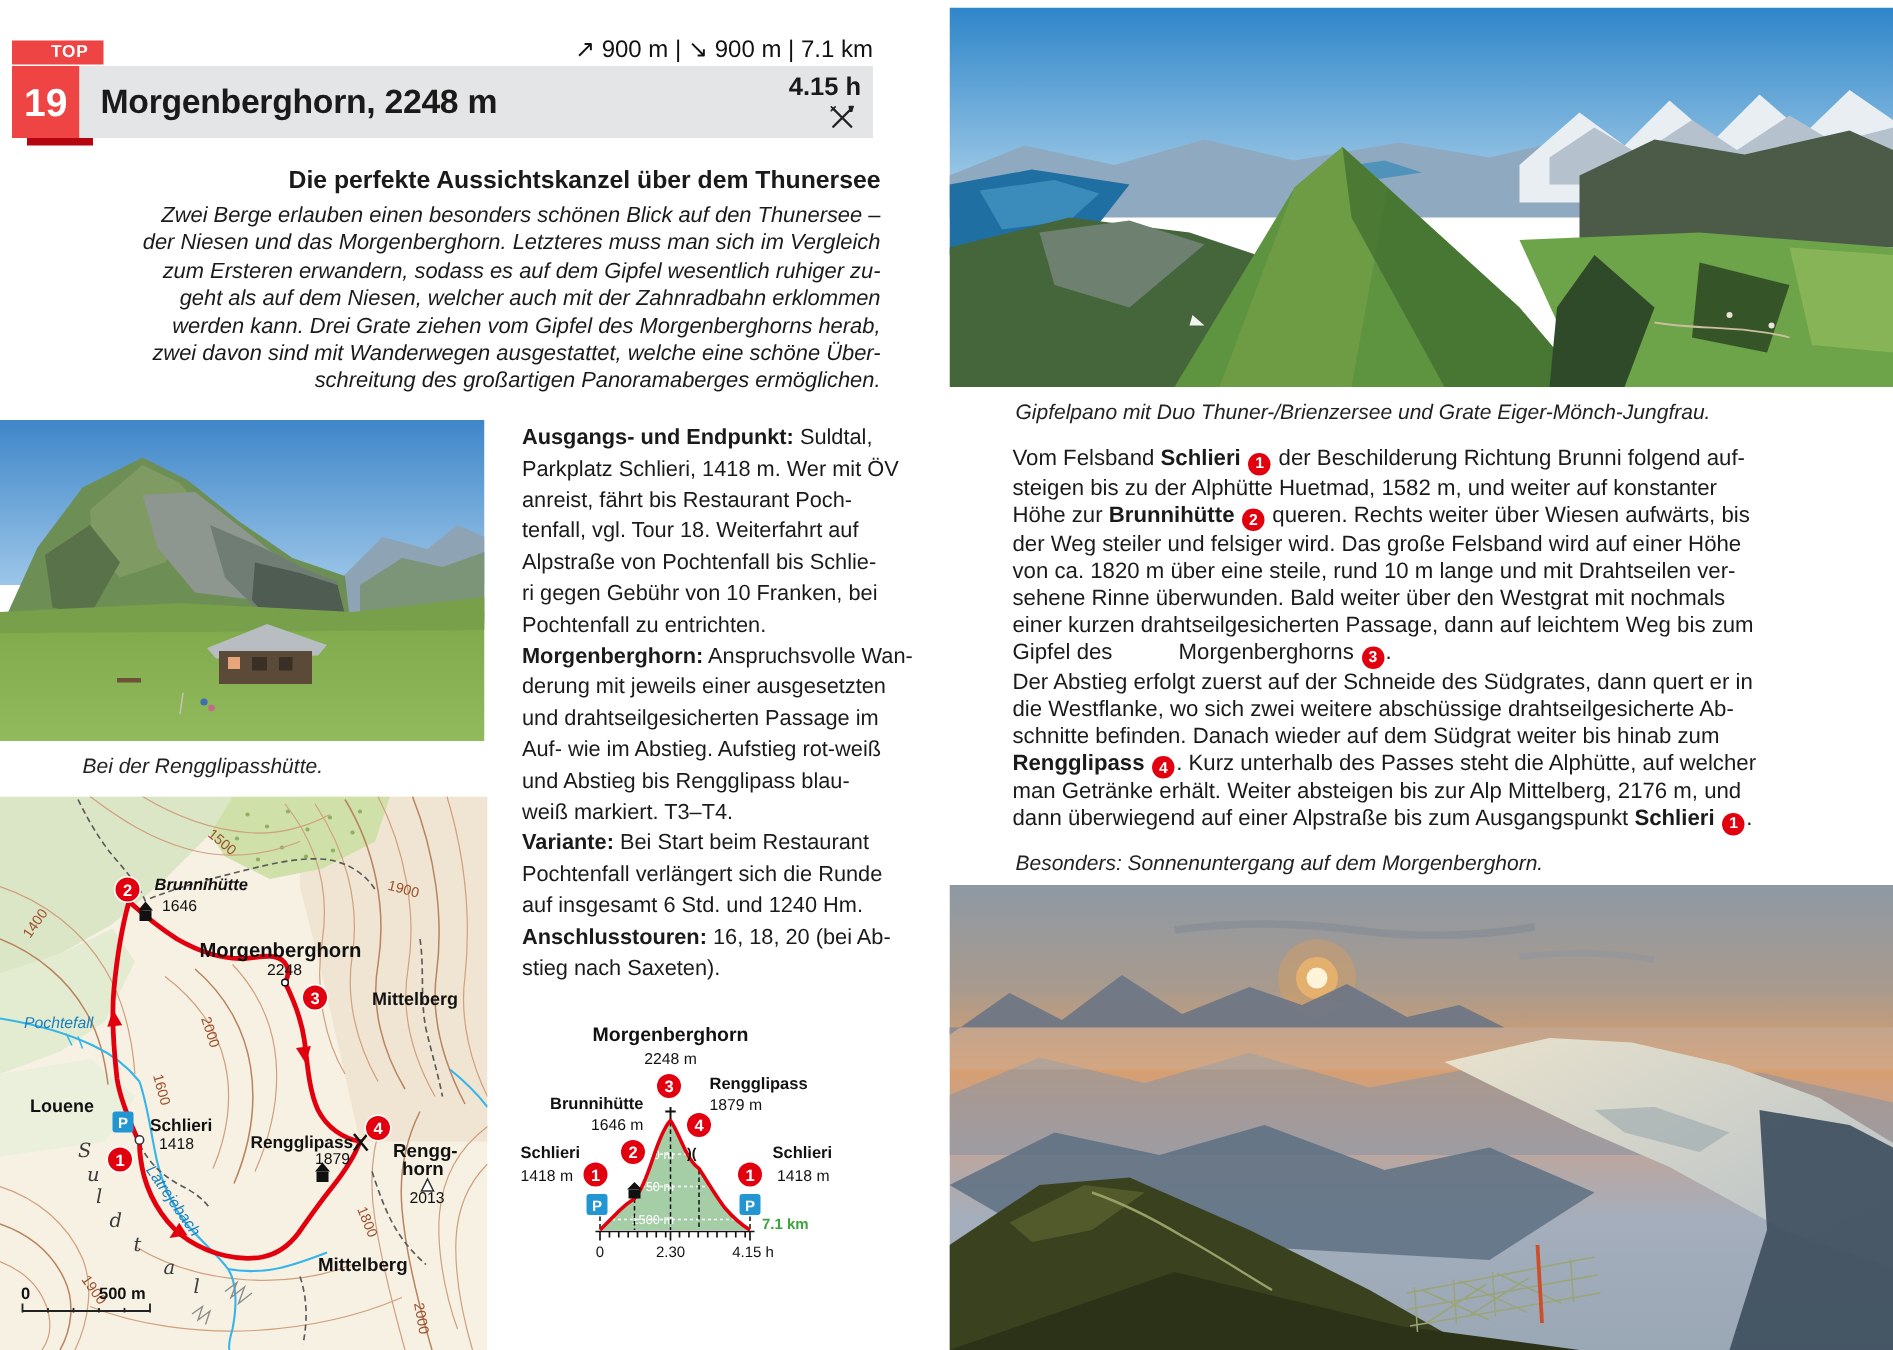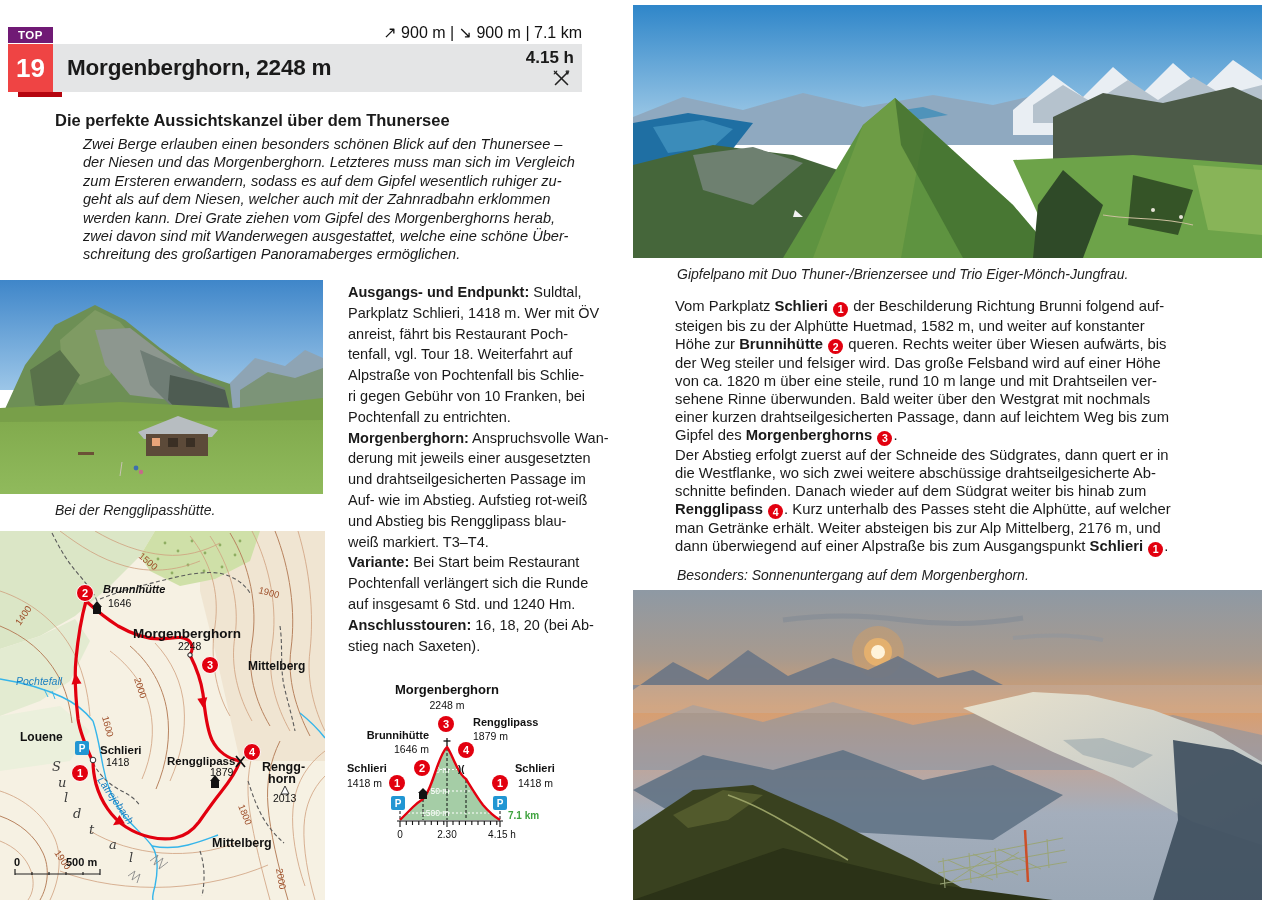--- a/index.html
+++ b/index.html
@@ -1,34 +1,34 @@
 <!DOCTYPE html>
 <html><head>
 <meta charset="utf-8">
 <style>
   html,body{margin:0;padding:0;}
   body{width:1262px;height:900px;position:relative;background:#fff;overflow:hidden;
        font-family:"Liberation Sans",sans-serif;color:#1a1a1a;}
   .abs{position:absolute;}
 
   
-  .top-badge{left:8px;top:27px;width:45px;height:16px;background:#701a75;color:#fff;
-             font-size:11.5px;font-weight:bold;text-align:center;line-height:16px;letter-spacing:.5px;}
+  .top-badge{left:8px;top:27px;width:45px;height:16px;background:#ef4444;color:#fff;
+             font-size:11.5px;font-weight:bold;text-align:center;line-height:16px;letter-spacing:.5px;padding-left:16px;}
   .num-box{left:8px;top:44px;width:45px;height:48px;background:#ef4444;color:#fff;
            font-size:26px;font-weight:bold;display:flex;align-items:center;justify-content:center;}
   .red-tab{left:18px;top:92px;width:44px;height:5px;background:#b5050f;}
   .title-bar{left:53px;top:44px;width:529px;height:48px;background:#e4e5e6;}
   .page-title{position:absolute;left:14px;top:0;height:48px;line-height:48px;
               font-size:22.5px;font-weight:bold;letter-spacing:-0.2px;text-align:right;}
   .duration{position:absolute;right:8px;top:4px;font-size:17px;font-weight:bold;}
   .meal{position:absolute;right:11px;top:25px;width:19px;height:19px;}
   .stats{left:330px;top:23px;width:252px;text-align:right;font-size:16px;color:#111;}
 
   
-  .intro{left:55px;top:111px;width:532px;}
+  .intro{left:55px;top:111px;width:532px;text-align:right;}
   .intro h1{margin:0 0 5px 0;font-size:16.5px;font-weight:bold;}
   .intro .txt{font-style:italic;font-size:14.6px;line-height:18.4px;white-space:pre-line;margin-left:28px;}
   .caption{font-style:italic;font-size:14px;color:#222;}
   .cap1{left:55px;top:502px;}
   .photo{display:block;}
 
   
   .infocol{left:348px;top:282px;width:278px;font-size:14.5px;line-height:20.8px;}
   .info-p{white-space:pre-line;}
   .info-p b{font-weight:bold;}
@@ -406,31 +406,31 @@
   <polygon points="262,93 292,120 380,200 425,253 330,253 268,140" fill="#3f6b2e" opacity="0.7"></polygon>
   <polygon points="380,155 500,150 629,160 629,253 425,253" fill="#6da349"></polygon>
   <polygon points="430,165 470,200 450,253 400,253 405,200" fill="#2f4a28"></polygon>
   <polygon points="500,170 560,185 545,230 495,220" fill="#355427"></polygon>
   <polygon points="560,160 629,165 629,230 575,225" fill="#88b458"></polygon>
   <polygon points="162,205 170,212 160,212" fill="#f2f2f2"></polygon>
   <circle cx="520" cy="205" r="2" fill="#e8e4d8"></circle>
     <circle cx="548" cy="212" r="2" fill="#e8e4d8"></circle>
   <path d="M470,210 C500,215 530,212 560,220" stroke="#cbbf9e" stroke-width="1.2" fill="none"></path>
 </svg>
-<div class="abs caption capPan">Gipfelpano mit Duo Thuner-/Brienzersee und Trio Eiger-Mönch-Jungfrau.</div>
+<div class="abs caption capPan">Gipfelpano mit Duo Thuner-/Brienzersee und Grate Eiger-Mönch-Jungfrau.</div>
 
 <div class="abs routeText">
-  <div class="para"><span>Vom Parkplatz </span><span style="font-weight: bold;">Schlieri</span><span> </span><span class="badge">1</span><span> der Beschilderung Richtung Brunni folgend auf-
+  <div class="para"><span>Vom Felsband </span><span style="font-weight: bold;">Schlieri</span><span> </span><span class="badge">1</span><span> der Beschilderung Richtung Brunni folgend auf-
 steigen bis zu der Alphütte Huetmad, 1582 m, und weiter auf konstanter
 Höhe zur </span><span style="font-weight: bold;">Brunnihütte</span><span> </span><span class="badge">2</span><span> queren. Rechts weiter über Wiesen aufwärts, bis
 der Weg steiler und felsiger wird. Das große Felsband wird auf einer Höhe
 von ca. 1820 m über eine steile, rund 10 m lange und mit Drahtseilen ver-
 sehene Rinne überwunden. Bald weiter über den Westgrat mit nochmals
 einer kurzen drahtseilgesicherten Passage, dann auf leichtem Weg bis zum
-Gipfel des </span><span style="font-weight: bold;">Morgenberghorns</span><span> </span><span class="badge">3</span><span>.</span></div>
+Gipfel des </span><span style="font-weight: normal; margin-left: 40px;">Morgenberghorns</span><span> </span><span class="badge">3</span><span>.</span></div>
   <div class="para"><span>Der Abstieg erfolgt zuerst auf der Schneide des Südgrates, dann quert er in
 die Westflanke, wo sich zwei weitere abschüssige drahtseilgesicherte Ab-
 schnitte befinden. Danach wieder auf dem Südgrat weiter bis hinab zum
 </span><span style="font-weight: bold;">Rengglipass</span><span> </span><span class="badge">4</span><span>. Kurz unterhalb des Passes steht die Alphütte, auf welcher
 man Getränke erhält. Weiter absteigen bis zur Alp Mittelberg, 2176 m, und
 dann überwiegend auf einer Alpstraße bis zum Ausgangspunkt </span><span style="font-weight: bold;">Schlieri</span><span> </span><span class="badge">1</span><span>.</span></div>
 </div>
 <div class="abs caption besonders">Besonders: Sonnenuntergang auf dem Morgenberghorn.</div>
 
 <svg class="abs photo" style="left:633px;top:590px" width="629" height="310" viewBox="0 0 629 310">

